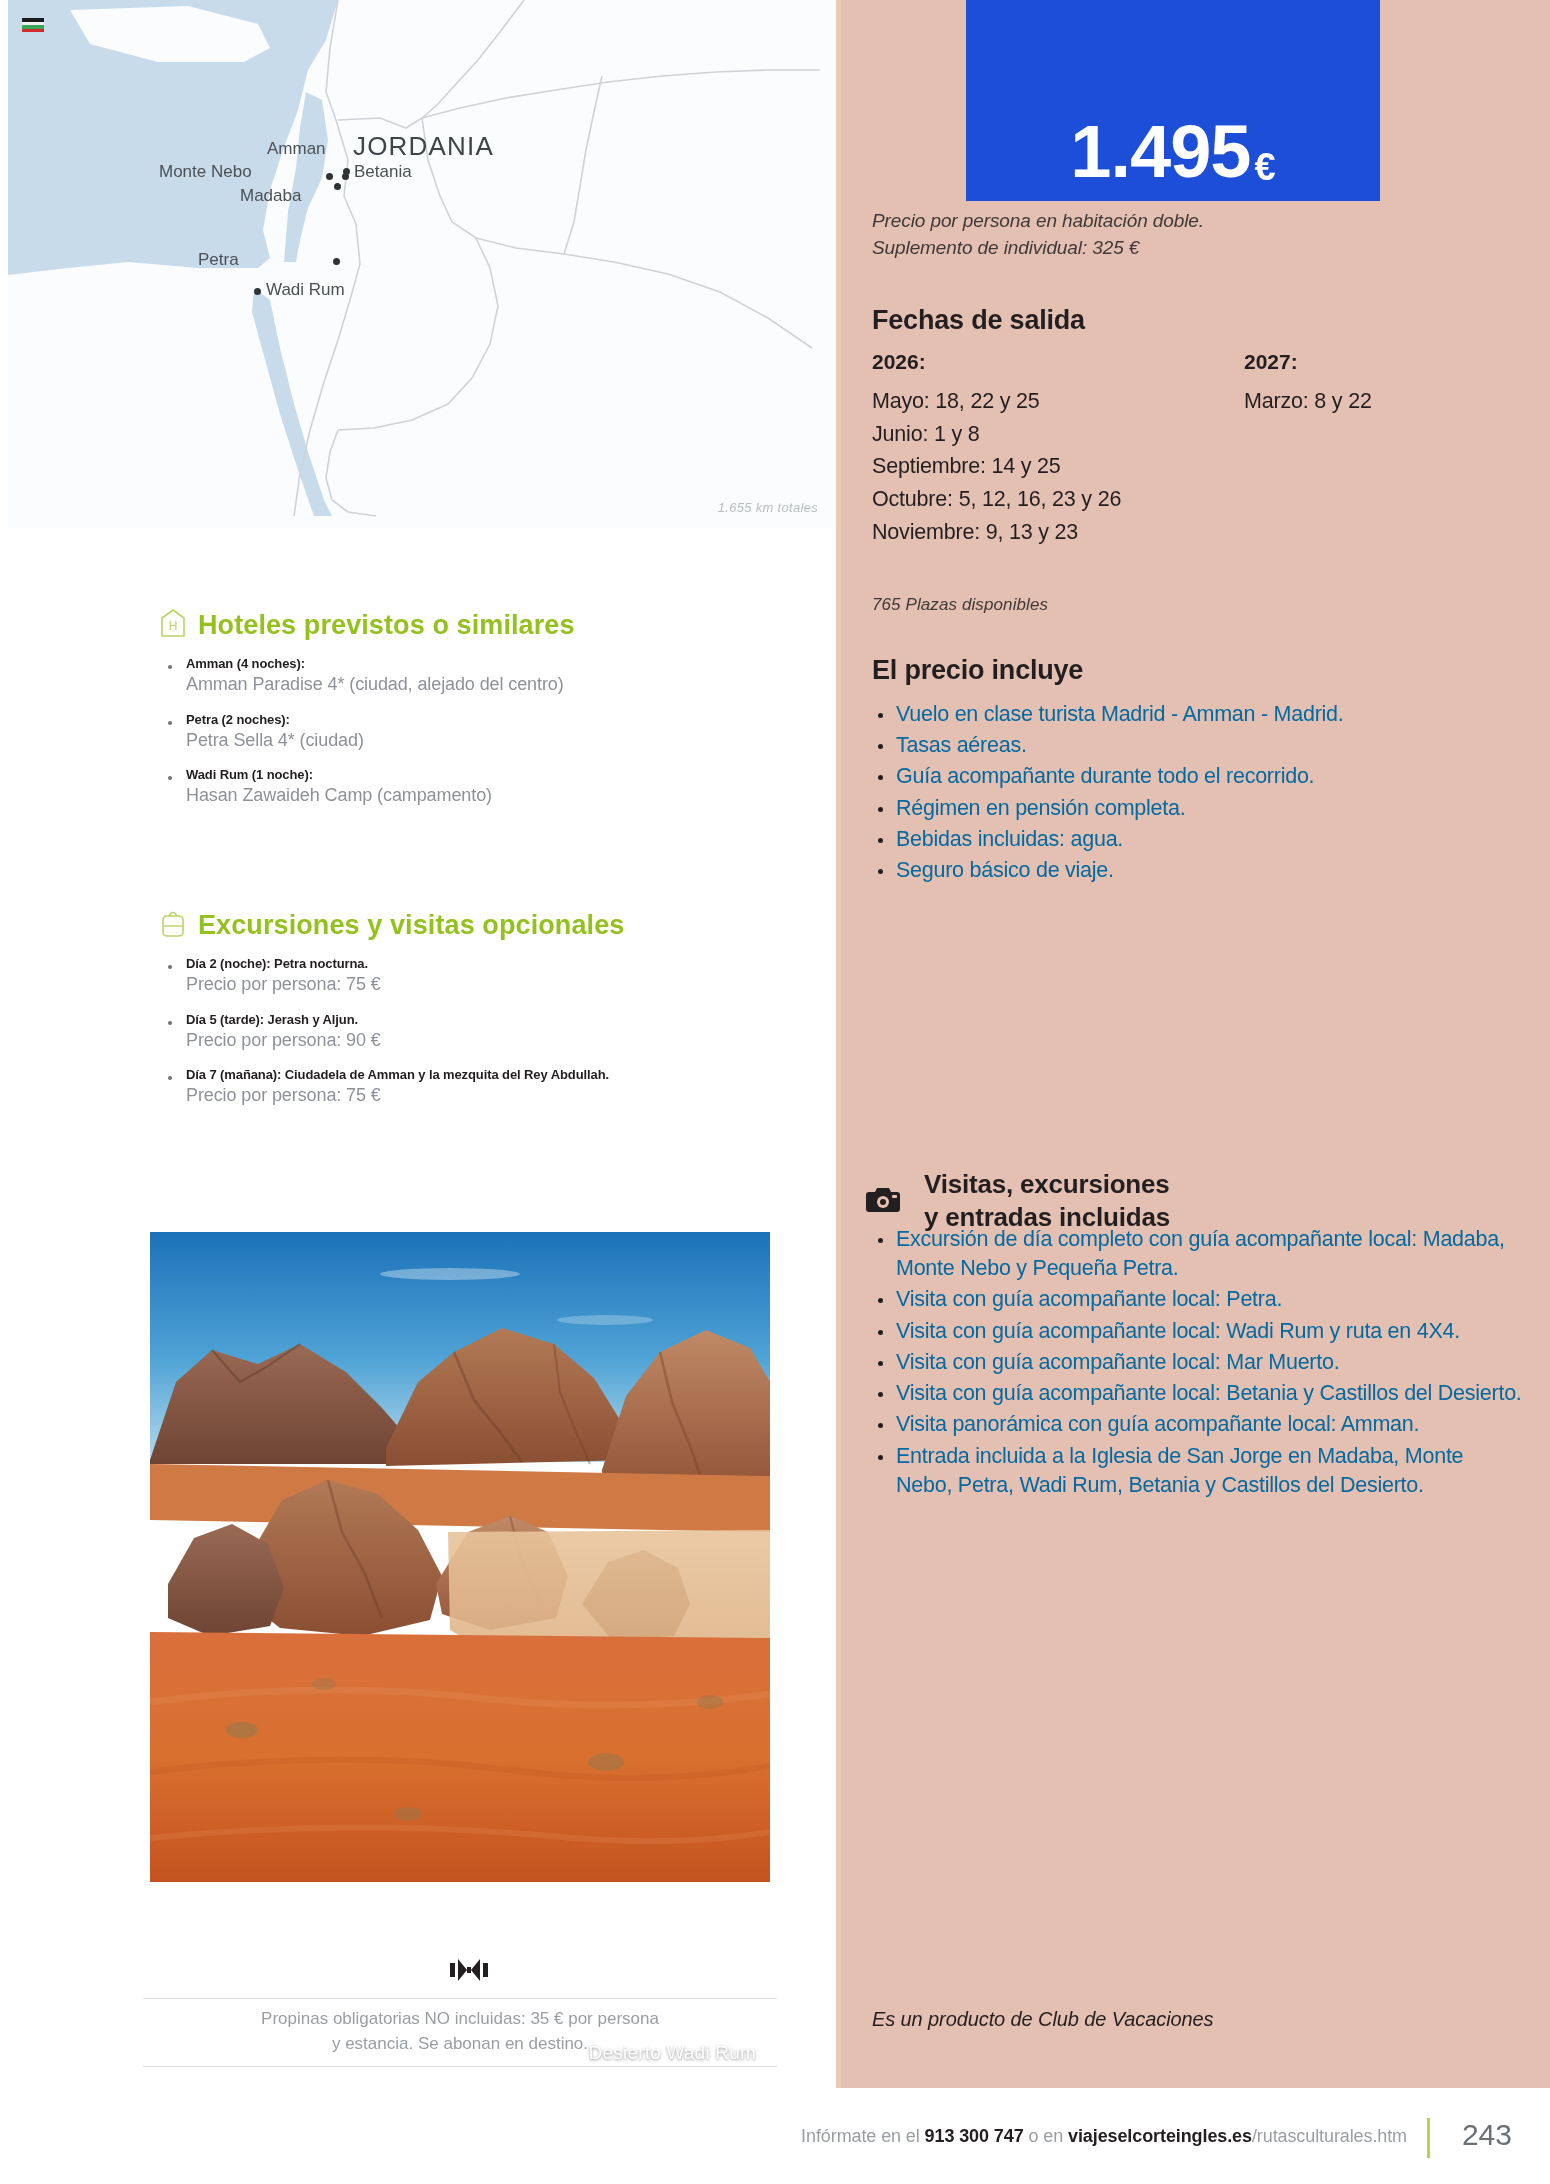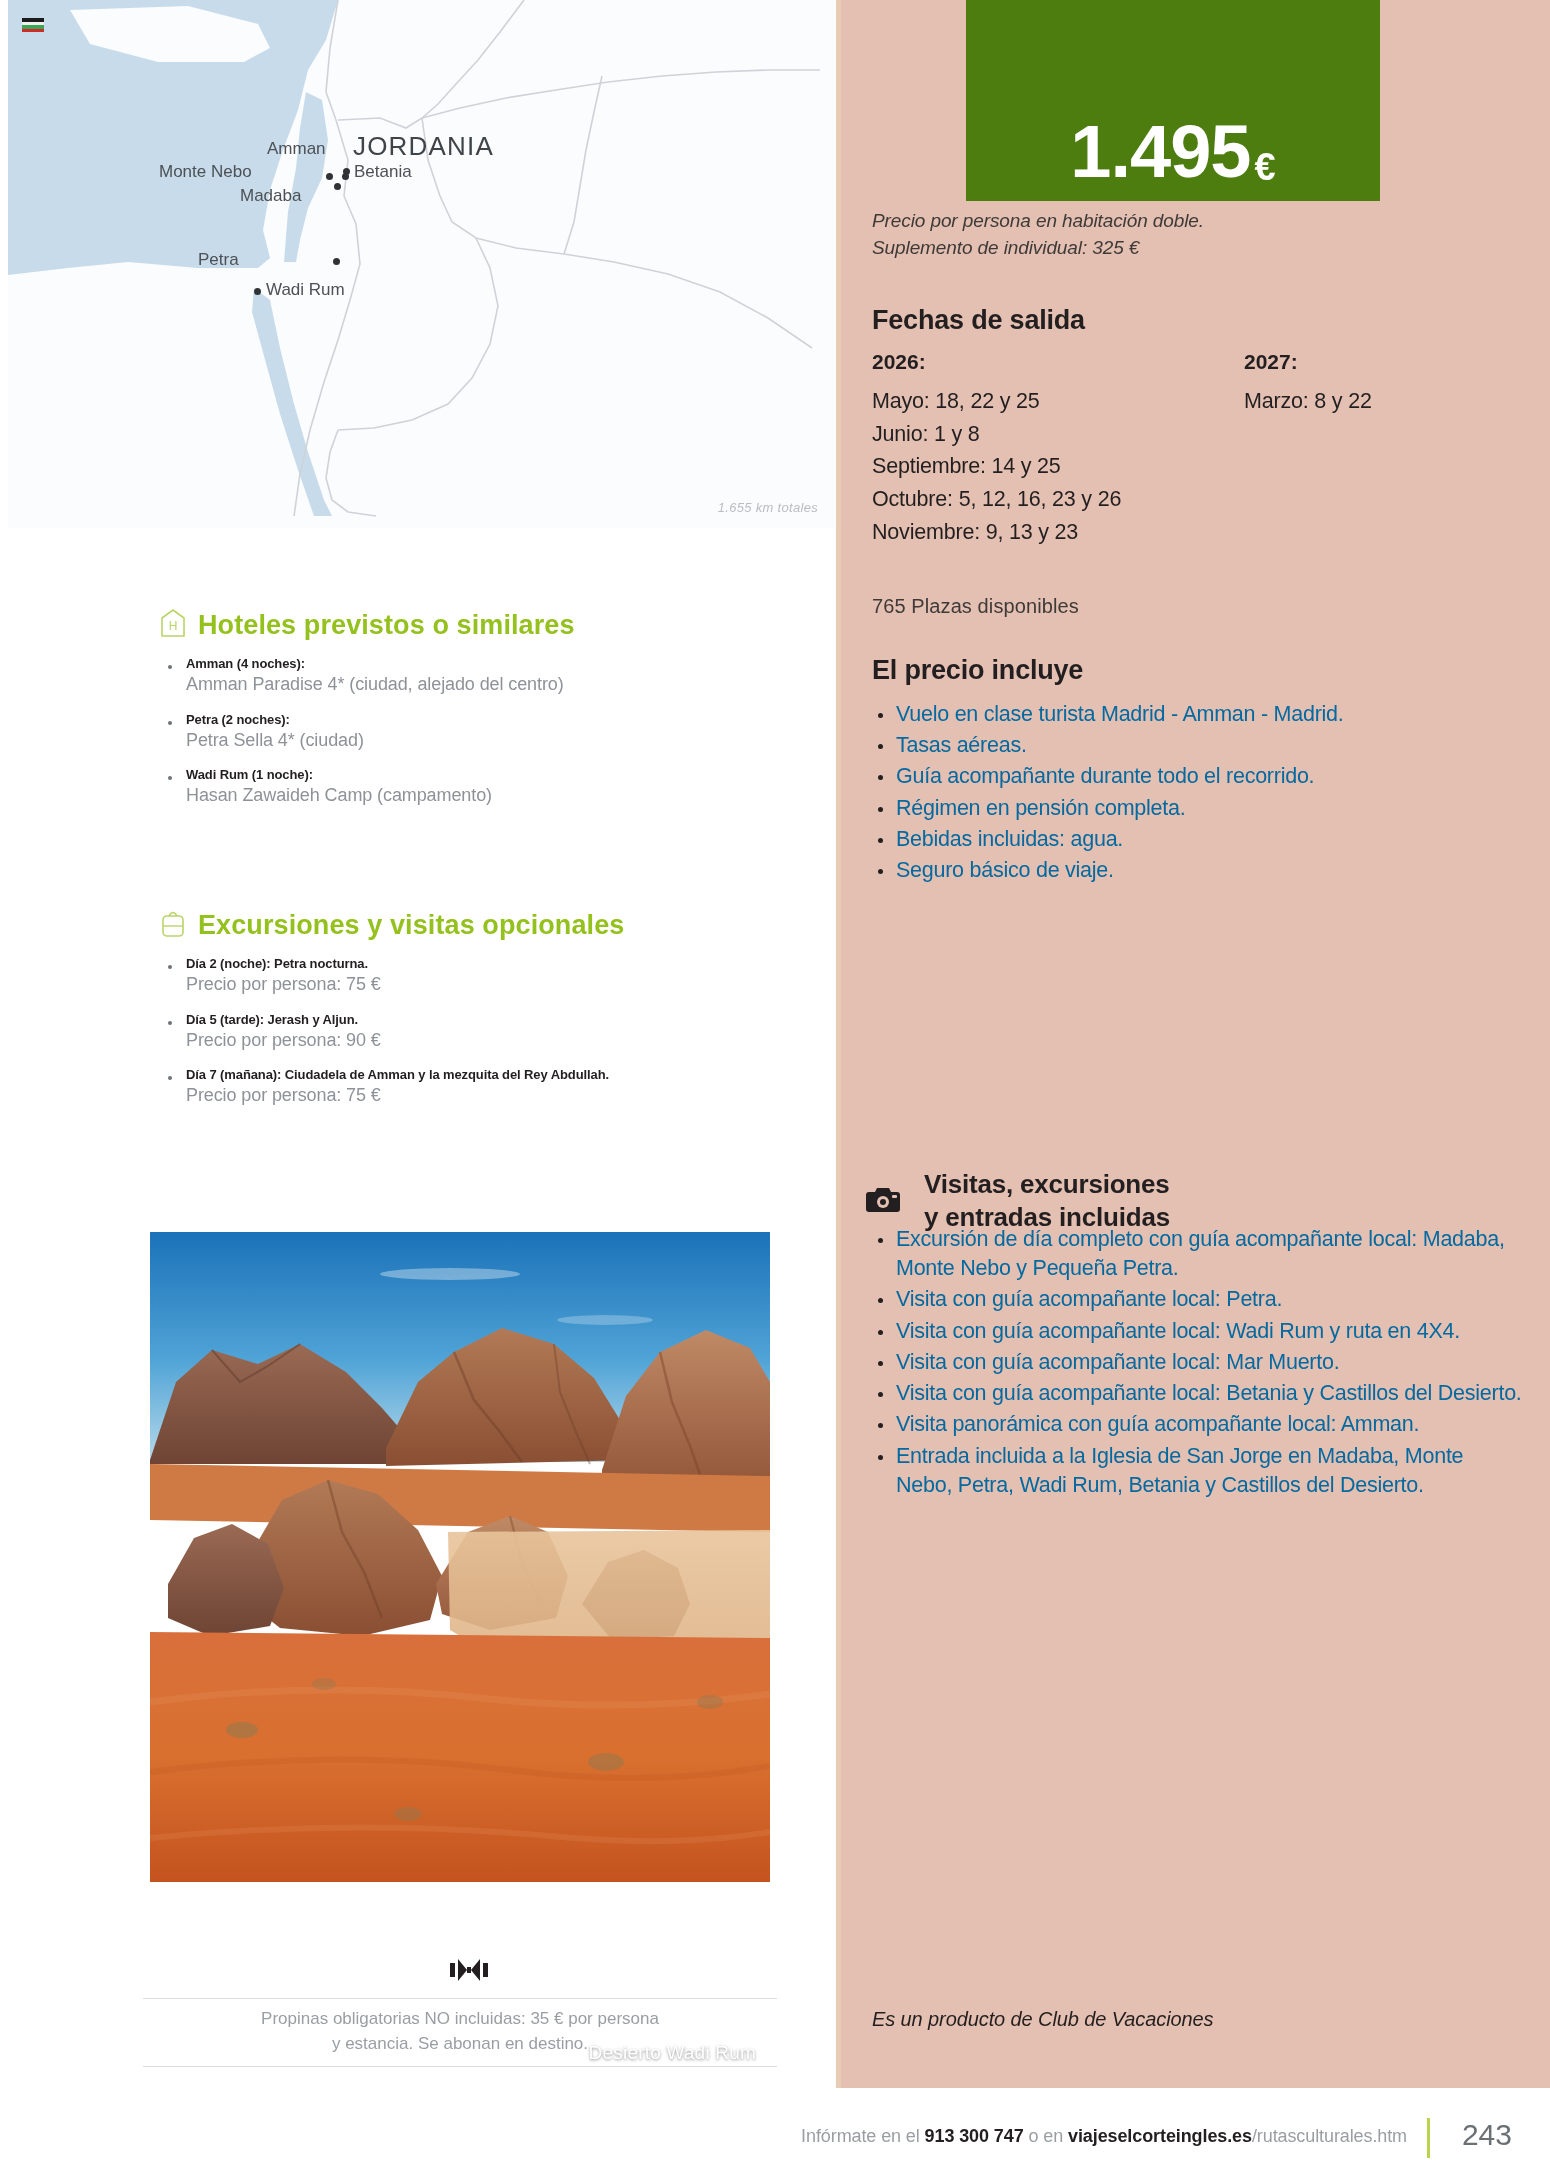--- a/index.html
+++ b/index.html
@@ -175,21 +175,21 @@
     position: absolute;
     left: 0; top: 0;
     width: 5px; height: 100%;
     background: #e8cdb4;
   }
 
   .price-box {
     position: absolute;
     left: 130px; top: 0;
     width: 414px; height: 201px;
-    background: #4d7c0f;
+    background: #1d4ed8;
     display: flex;
     align-items: flex-end;
     justify-content: center;
     padding-bottom: 12px;
     box-sizing: border-box;
   }
   .price-amount {
     color: #ffffff;
     font-size: 74px;
     font-weight: bold;
@@ -229,21 +229,22 @@
   .r-dates { position: absolute; }
   .r-dates div {
     font-size: 21.5px;
     color: #231f20;
     line-height: 1.52;
     letter-spacing: -.2px;
   }
   .r-plazas {
     position: absolute;
     left: 36px; top: 595px;
-    font-size: 20px;
+    font-size: 17px;
+    font-style: italic;
     color: #3f3a38;
     letter-spacing: .1px;
   }
 
   .ul-right { position:absolute; margin:0; padding:0; list-style:none; }
   .ul-right li {
     position: relative;
     padding-left: 24px;
     margin-bottom: 2px;
     font-size: 21.5px;

